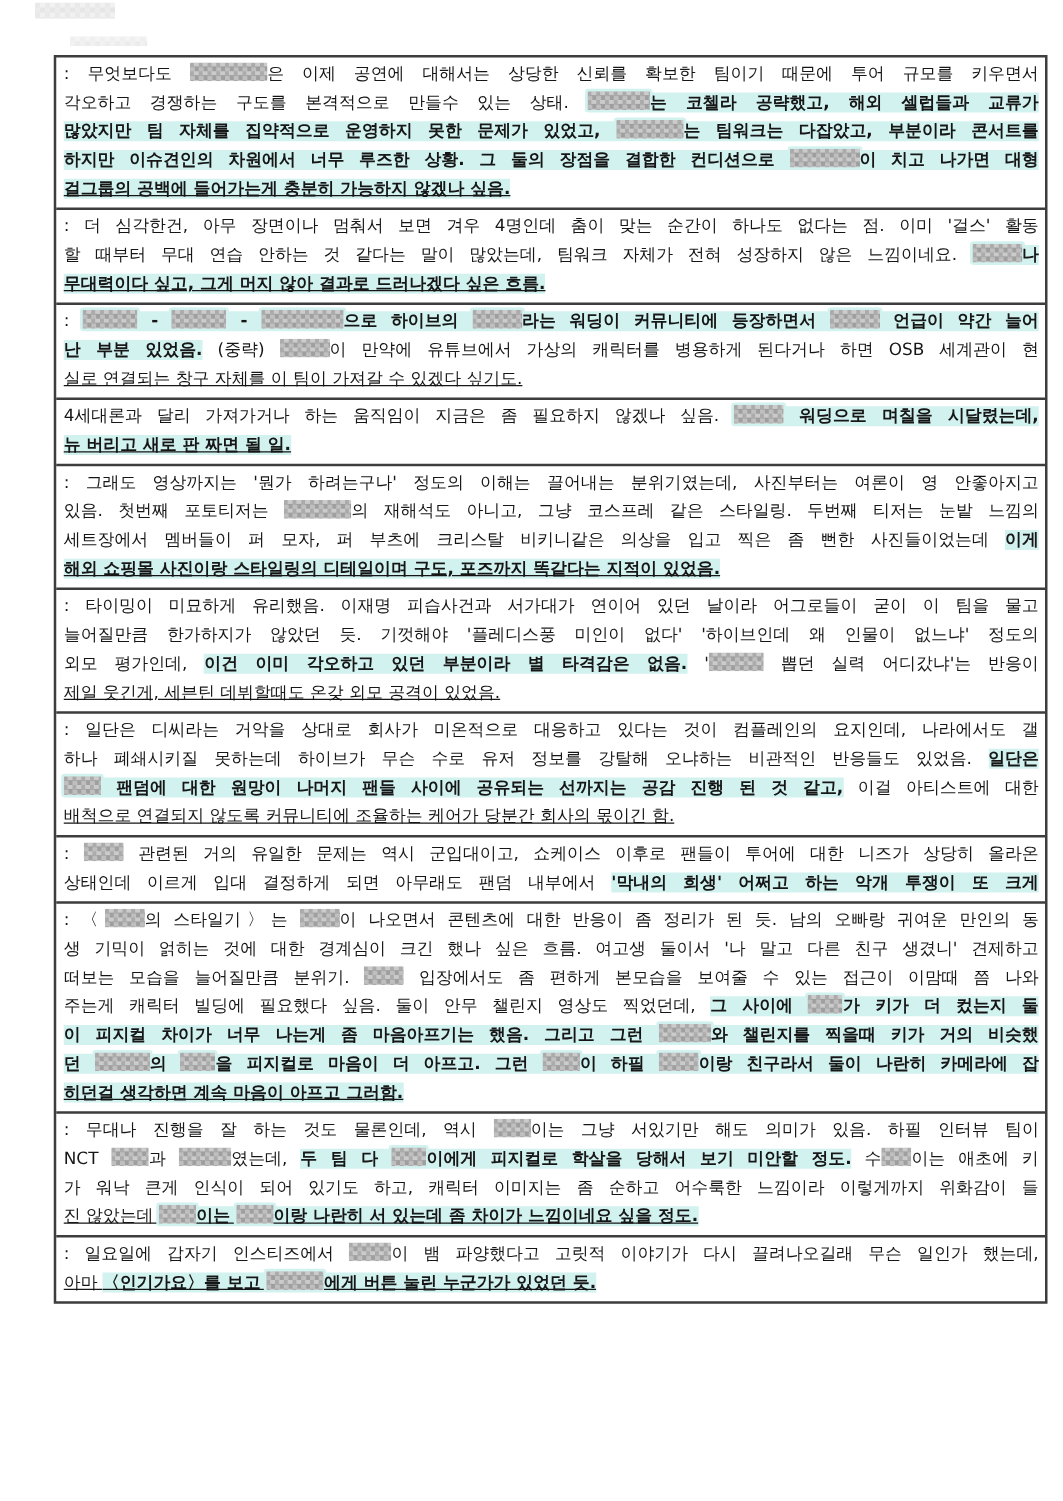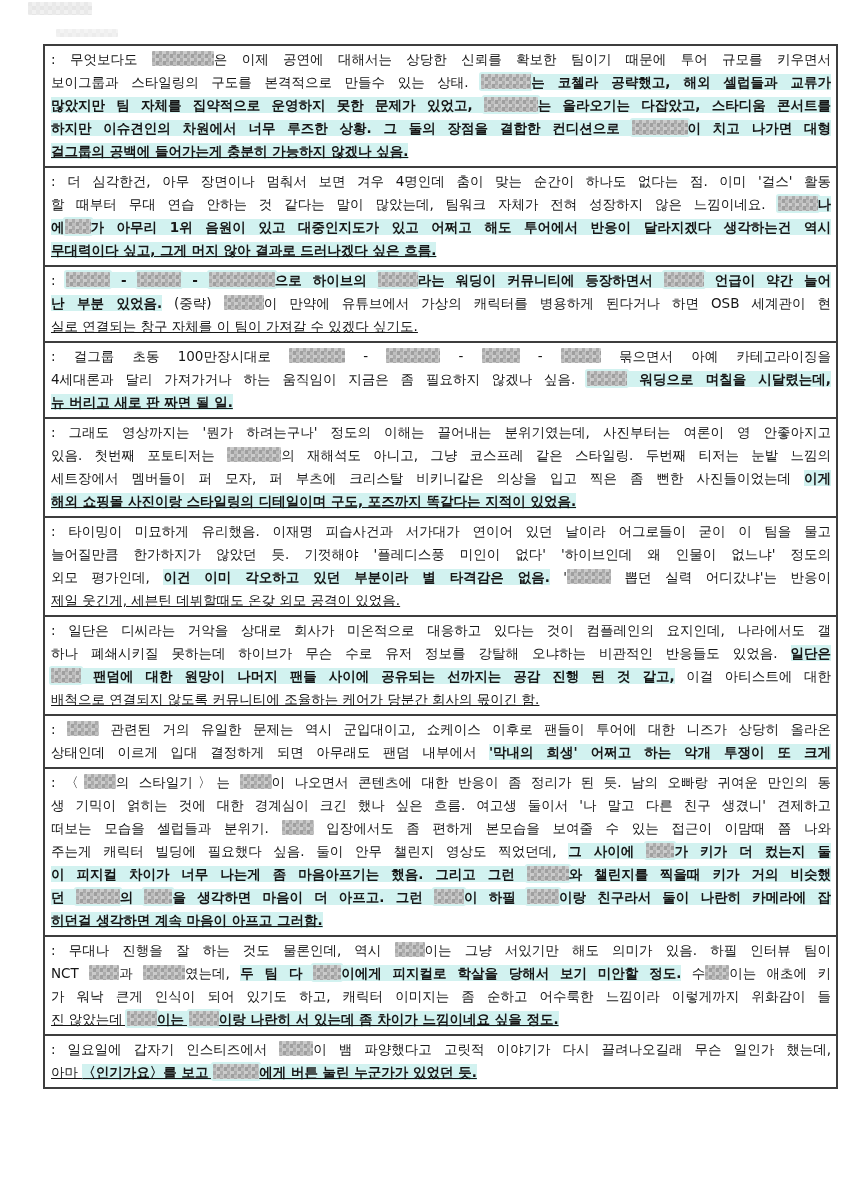--- a/index.html
+++ b/index.html
@@ -38,38 +38,36 @@
 </style>
 </head>
 <body>
 
 <div class="artifact art1"></div>
 <div class="artifact art2"></div>
 
 <div class="doc-table">
     <div class="row">
       <div class="ln"><span class="tx">: 무엇보다도 </span><span class="red" style="width: 62px;"></span><span class="tx">은 이제 공연에 대해서는 상당한 신뢰를 확보한 팀이기 때문에 투어 규모를 키우면서</span></div>
-      <div class="ln"><span class="tx">보이그룹과 스타일링의 구도를 본격적으로 만들수 있는 상태. </span><span class="red hl" style="width: 50px;"></span><span class="hl">는 코첼라 공략했고, 해외 셀럽들과 교류가</span></div>
-      <div class="ln"><span class="hl">많았지만 팀 자체를 집약적으로 운영하지 못한 문제가 있었고, </span><span class="red hl" style="width: 54px;"></span><span class="hl">는 올라오기는 다잡았고, 스타디움 콘서트를</span></div>
+      <div class="ln"><span class="tx">각오하고 경쟁하는 구도를 본격적으로 만들수 있는 상태. </span><span class="red hl" style="width: 50px;"></span><span class="hl">는 코첼라 공략했고, 해외 셀럽들과 교류가</span></div>
+      <div class="ln"><span class="hl">많았지만 팀 자체를 집약적으로 운영하지 못한 문제가 있었고, </span><span class="red hl" style="width: 54px;"></span><span class="hl">는 팀워크는 다잡았고, 부분이라 콘서트를</span></div>
       <div class="ln"><span class="hl">하지만 이슈견인의 차원에서 너무 루즈한 상황. 그 둘의 장점을 결합한 컨디션으로 </span><span class="red hl" style="width: 56px;"></span><span class="hl">이 치고 나가면 대형</span></div>
       <div class="ln last"><span class="hl">걸그룹의 공백에 들어가는게 충분히 가능하지 않겠나 싶음.</span></div>
     </div>
     <div class="row">
       <div class="ln"><span class="tx">: 더 심각한건, 아무 장면이나 멈춰서 보면 겨우 4명인데 춤이 맞는 순간이 하나도 없다는 점. 이미 '걸스' 활동</span></div>
       <div class="ln"><span class="tx">할 때부터 무대 연습 안하는 것 같다는 말이 많았는데, 팀워크 자체가 전혀 성장하지 않은 느낌이네요. </span><span class="red hl" style="width: 40px;"></span><span class="hl">나</span></div>
-      <div class="ln"><span class="hl">에</span><span class="red hl" style="width: 26px;"></span><span class="hl">가 아무리 1위 음원이 있고 대중인지도가 있고 어쩌고 해도 투어에서 반응이 달라지겠다 생각하는건 역시</span></div>
       <div class="ln last"><span class="hl">무대력이다 싶고, 그게 머지 않아 결과로 드러나겠다 싶은 흐름.</span></div>
     </div>
     <div class="row">
       <div class="ln"><span class="tx">: </span><span class="red hl" style="width: 44px;"></span><span class="hl"> - </span><span class="red hl" style="width: 44px;"></span><span class="hl"> - </span><span class="red hl" style="width: 66px;"></span><span class="hl">으로 하이브의 </span><span class="red hl" style="width: 40px;"></span><span class="hl">라는 워딩이 커뮤니티에 등장하면서 </span><span class="red hl" style="width: 40px;"></span><span class="hl"> 언급이 약간 늘어</span></div>
       <div class="ln"><span class="hl">난 부분 있었음.</span><span class="tx"> (중략) </span><span class="red" style="width: 40px;"></span><span class="tx">이 만약에 유튜브에서 가상의 캐릭터를 병용하게 된다거나 하면 OSB 세계관이 현</span></div>
       <div class="ln last"><span class="tx">실로 연결되는 창구 자체를 이 팀이 가져갈 수 있겠다 싶기도.</span></div>
     </div>
     <div class="row">
-      <div class="ln"><span class="tx">: 걸그룹 초동 100만장시대로 </span><span class="red" style="width: 56px;"></span><span class="tx"> - </span><span class="red" style="width: 54px;"></span><span class="tx"> - </span><span class="red" style="width: 38px;"></span><span class="tx"> - </span><span class="red" style="width: 40px;"></span><span class="tx"> 묶으면서 아예 카테고라이징을</span></div>
       <div class="ln"><span class="tx">4세대론과 달리 가져가거나 하는 움직임이 지금은 좀 필요하지 않겠나 싶음. </span><span class="red hl" style="width: 40px;"></span><span class="hl"> 워딩으로 며칠을 시달렸는데,</span></div>
       <div class="ln last"><span class="hl">뉴 버리고 새로 판 짜면 될 일.</span></div>
     </div>
     <div class="row">
       <div class="ln"><span class="tx">: 그래도 영상까지는 '뭔가 하려는구나' 정도의 이해는 끌어내는 분위기였는데, 사진부터는 여론이 영 안좋아지고</span></div>
       <div class="ln"><span class="tx">있음. 첫번째 포토티저는 </span><span class="red" style="width: 54px;"></span><span class="tx">의 재해석도 아니고, 그냥 코스프레 같은 스타일링. 두번째 티저는 눈밭 느낌의</span></div>
       <div class="ln"><span class="tx">세트장에서 멤버들이 퍼 모자, 퍼 부츠에 크리스탈 비키니같은 의상을 입고 찍은 좀 뻔한 사진들이었는데 </span><span class="hl">이게</span></div>
       <div class="ln last"><span class="hl">해외 쇼핑몰 사진이랑 스타일링의 디테일이며 구도, 포즈까지 똑같다는 지적이 있었음.</span></div>
     </div>
     <div class="row">
@@ -84,24 +82,24 @@
       <div class="ln"><span class="red hl" style="width: 30px;"></span><span class="hl"> 팬덤에 대한 원망이 나머지 팬들 사이에 공유되는 선까지는 공감 진행 된 것 같고,</span><span class="tx"> 이걸 아티스트에 대한</span></div>
       <div class="ln last"><span class="tx">배척으로 연결되지 않도록 커뮤니티에 조율하는 케어가 당분간 회사의 몫이긴 함.</span></div>
     </div>
     <div class="row">
       <div class="ln"><span class="tx">: </span><span class="red" style="width: 32px;"></span><span class="tx"> 관련된 거의 유일한 문제는 역시 군입대이고, 쇼케이스 이후로 팬들이 투어에 대한 니즈가 상당히 올라온</span></div>
       <div class="ln"><span class="tx">상태인데 이르게 입대 결정하게 되면 아무래도 팬덤 내부에서 </span><span class="hl">'막내의 희생' 어쩌고 하는 악개 투쟁이 또 크게</span></div>
     </div>
     <div class="row">
       <div class="ln"><span class="tx">: 〈</span><span class="red" style="width: 32px;"></span><span class="tx">의 스타일기〉는 </span><span class="red" style="width: 32px;"></span><span class="tx">이 나오면서 콘텐츠에 대한 반응이 좀 정리가 된 듯. 남의 오빠랑 귀여운 만인의 동</span></div>
       <div class="ln"><span class="tx">생 기믹이 얽히는 것에 대한 경계심이 크긴 했나 싶은 흐름. 여고생 둘이서 '나 말고 다른 친구 생겼니' 견제하고</span></div>
-      <div class="ln"><span class="tx">떠보는 모습을 셀럽들과 분위기. </span><span class="red" style="width: 32px;"></span><span class="tx"> 입장에서도 좀 편하게 본모습을 보여줄 수 있는 접근이 이맘때 쯤 나와</span></div>
+      <div class="ln"><span class="tx">떠보는 모습을 늘어질만큼 분위기. </span><span class="red" style="width: 32px;"></span><span class="tx"> 입장에서도 좀 편하게 본모습을 보여줄 수 있는 접근이 이맘때 쯤 나와</span></div>
       <div class="ln"><span class="tx">주는게 캐릭터 빌딩에 필요했다 싶음. 둘이 안무 챌린지 영상도 찍었던데, </span><span class="hl">그 사이에 </span><span class="red hl" style="width: 28px;"></span><span class="hl">가 키가 더 컸는지 둘</span></div>
       <div class="ln"><span class="hl">이 피지컬 차이가 너무 나는게 좀 마음아프기는 했음. 그리고 그런 </span><span class="red hl" style="width: 42px;"></span><span class="hl">와 챌린지를 찍을때 키가 거의 비슷했</span></div>
-      <div class="ln"><span class="hl">던 </span><span class="red hl" style="width: 44px;"></span><span class="hl">의 </span><span class="red hl" style="width: 28px;"></span><span class="hl">을 생각하면 마음이 더 아프고. 그런 </span><span class="red hl" style="width: 30px;"></span><span class="hl">이 하필 </span><span class="red hl" style="width: 32px;"></span><span class="hl">이랑 친구라서 둘이 나란히 카메라에 잡</span></div>
+      <div class="ln"><span class="hl">던 </span><span class="red hl" style="width: 44px;"></span><span class="hl">의 </span><span class="red hl" style="width: 28px;"></span><span class="hl">을 피지컬로 마음이 더 아프고. 그런 </span><span class="red hl" style="width: 30px;"></span><span class="hl">이 하필 </span><span class="red hl" style="width: 32px;"></span><span class="hl">이랑 친구라서 둘이 나란히 카메라에 잡</span></div>
       <div class="ln last"><span class="hl">히던걸 생각하면 계속 마음이 아프고 그러함.</span></div>
     </div>
     <div class="row">
       <div class="ln"><span class="tx">: 무대나 진행을 잘 하는 것도 물론인데, 역시 </span><span class="red" style="width: 30px;"></span><span class="tx">이는 그냥 서있기만 해도 의미가 있음. 하필 인터뷰 팀이</span></div>
       <div class="ln"><span class="tx">NCT </span><span class="red" style="width: 30px;"></span><span class="tx">과 </span><span class="red" style="width: 42px;"></span><span class="tx">였는데, </span><span class="hl">두 팀 다 </span><span class="red hl" style="width: 28px;"></span><span class="hl">이에게 피지컬로 학살을 당해서 보기 미안할 정도.</span><span class="tx"> 수</span><span class="red" style="width: 24px;"></span><span class="tx">이는 애초에 키</span></div>
       <div class="ln"><span class="tx">가 워낙 큰게 인식이 되어 있기도 하고, 캐릭터 이미지는 좀 순하고 어수룩한 느낌이라 이렇게까지 위화감이 들</span></div>
       <div class="ln last"><span class="tx">진 않았는데 </span><span class="red hl" style="width: 30px;"></span><span class="hl">이는 </span><span class="red hl" style="width: 30px;"></span><span class="hl">이랑 나란히 서 있는데 좀 차이가 느낌이네요 싶을 정도.</span></div>
     </div>
     <div class="row">
       <div class="ln"><span class="tx">: 일요일에 갑자기 인스티즈에서 </span><span class="red" style="width: 34px;"></span><span class="tx">이 뱀 파양했다고 고릿적 이야기가 다시 끌려나오길래 무슨 일인가 했는데,</span></div>

